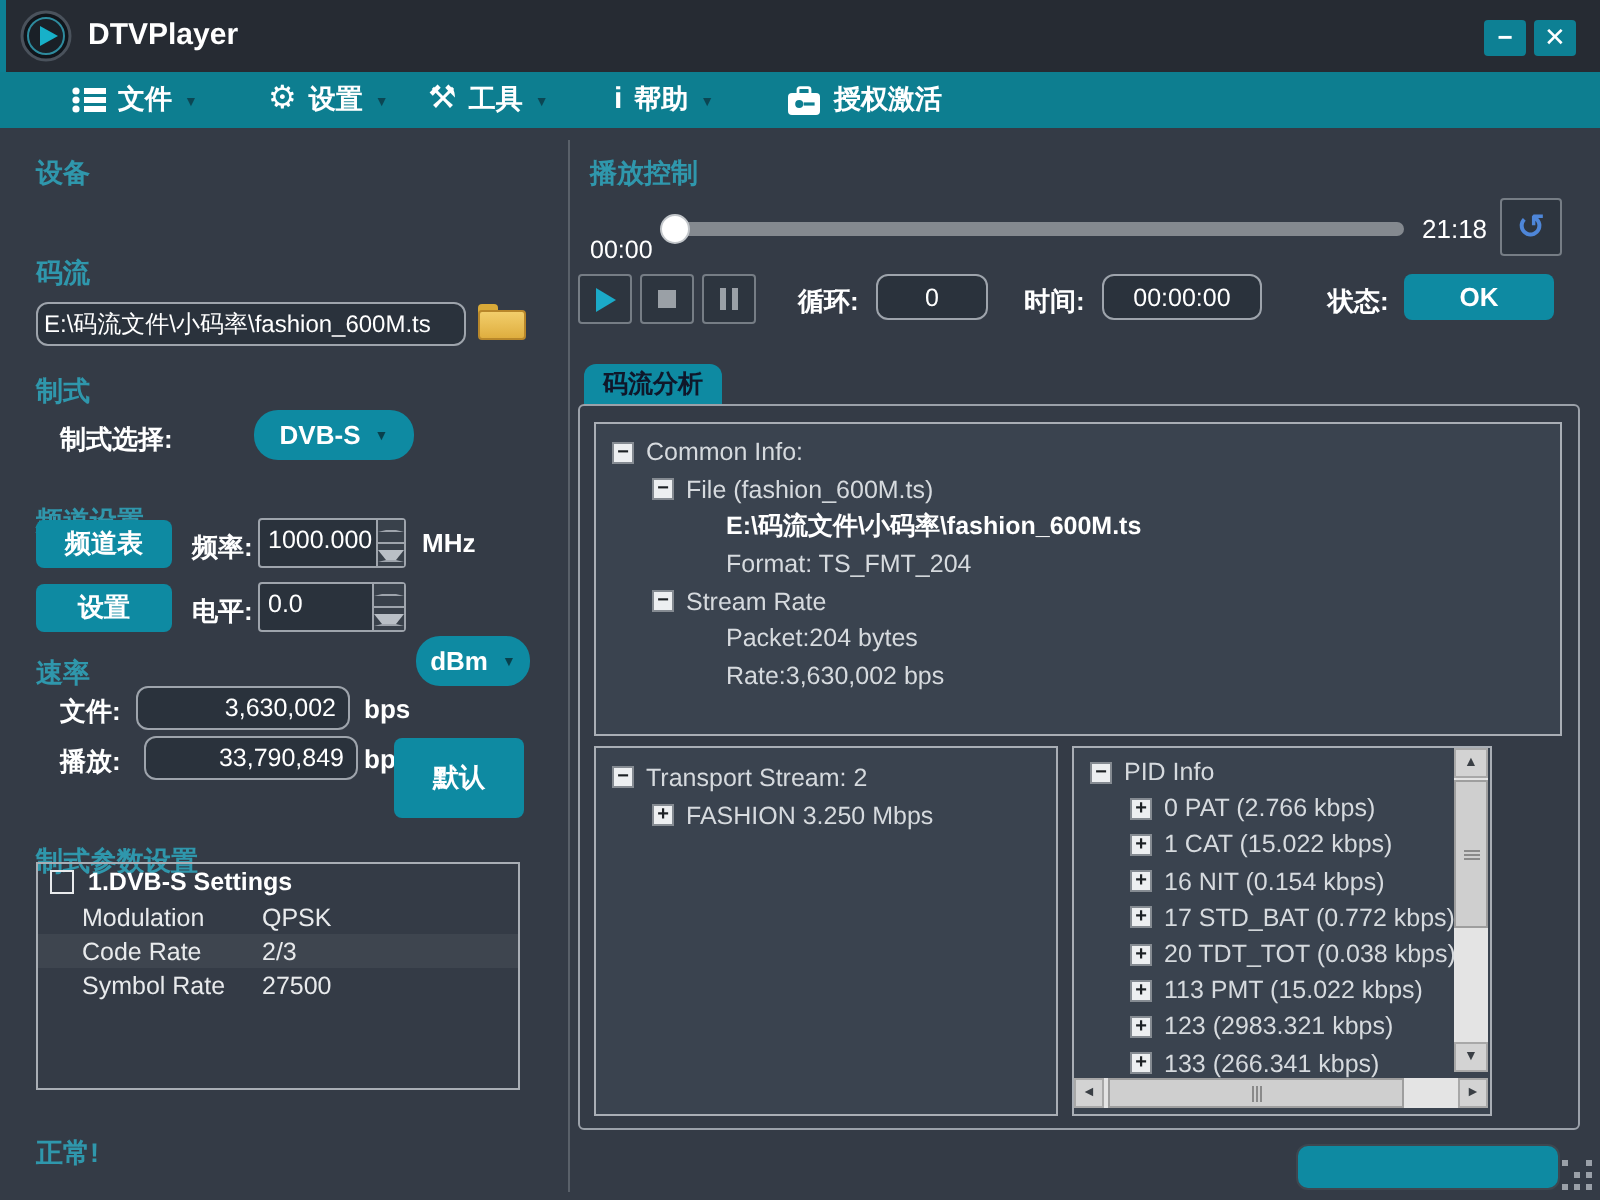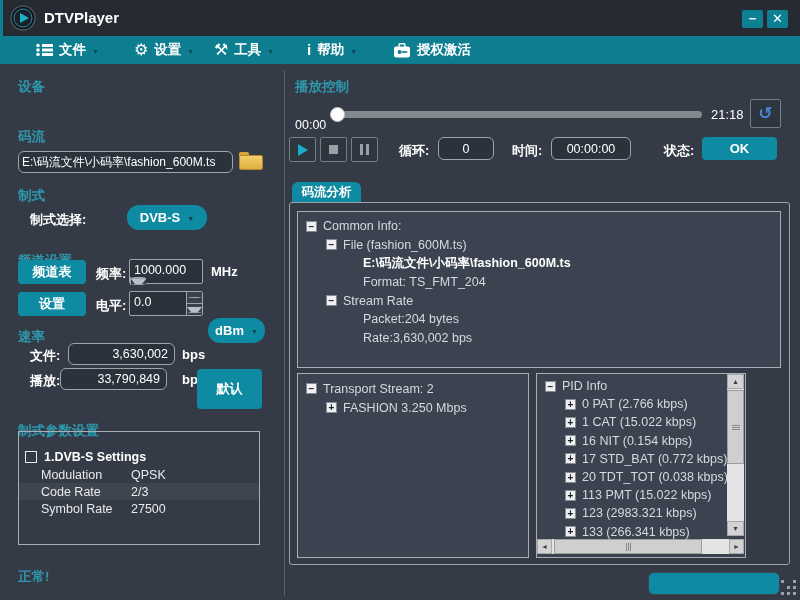--- a/index.html
+++ b/index.html
@@ -39,40 +39,40 @@
   .tri-up{width:0;height:0;border-left:4px solid transparent;border-right:4px solid transparent;border-bottom:5px solid #B9BfC6;}
   .tri-down{width:0;height:0;border-left:4px solid transparent;border-right:4px solid transparent;border-top:5px solid #B9BFC6;}
 
   
   .folder{position:absolute;width:24px;height:18px;cursor:default;}
   .folder .tab{position:absolute;left:0;top:0;width:10px;height:5px;background:#D8A938;border-radius:2px 2px 0 0;}
   .folder .body{position:absolute;left:0;top:3px;width:24px;height:15px;background:linear-gradient(#F2CE6B,#DFAE3F);border-radius:2px;border:1px solid #B8872A;box-sizing:border-box;}
 
   
   .params{position:absolute;border:1px solid #A9AEB5;box-sizing:border-box;}
-  .param-head{display:flex;align-items:center;gap:7px;height:18px;padding-left:6px;color:#fff;font-weight:bold;font-size:12.5px;margin-top:16px;}
+  .param-head{display:flex;align-items:center;gap:7px;height:18px;padding-left:6px;color:#fff;font-weight:bold;font-size:12.5px;}
   .checkbox{width:10px;height:10px;border:1px solid #E8EAEC;background:transparent;}
   .param-row{display:flex;height:17px;align-items:center;font-size:12.5px;color:#E8EAEC;}
   .param-row:nth-of-type(odd){background:rgba(255,255,255,.05);}
   .param-row .pname{width:90px;padding-left:22px;}
 
   
   .slider-track{position:absolute;background:#84898F;border-radius:3.5px;}
   .slider-thumb{position:absolute;width:15px;height:15px;border-radius:50%;background:#fff;border:1px solid #c2c6ca;box-sizing:border-box;}
   .tool-btn{position:absolute;width:27px;height:25px;background:#2D353F;border:1px solid #767D85;border-radius:2px;
             display:flex;align-items:center;justify-content:center;box-sizing:border-box;cursor:default;}
   .play-tri{width:0;height:0;border-top:6px solid transparent;border-bottom:6px solid transparent;border-left:10px solid #1BAAC8;}
   .stop-sq{width:9px;height:9px;background:#9AA0A6;}
   .pause-bars{display:flex;gap:3px;}
   .pause-bars div{width:3px;height:11px;background:#9AA0A6;}
   .loop-glyph{color:#4E86D8;font-weight:bold;font-size:17px;line-height:17px;}
 
   
   .groupbox{position:absolute;border:1px solid #9BA1A9;border-radius:3px;box-sizing:border-box;}
-  .tab{position:absolute;background:#0E8AA2;border-radius:6px 6px 0 0;color:#ffffff;font-weight:bold;font-size:12.5px;
+  .tab{position:absolute;background:#0E8AA2;border-radius:6px 6px 0 0;color:#0f172a;font-weight:bold;font-size:12.5px;
        display:flex;align-items:center;justify-content:center;}
   .tree-panel{position:absolute;background:#3A434F;border:1px solid #A9AEB5;box-sizing:border-box;overflow:hidden;}
   .tree-row{display:flex;align-items:center;gap:6px;font-size:12.5px;color:#D6DADE;white-space:nowrap;}
   .expander{width:11px;height:11px;min-width:11px;background:#EDEFF1;border:1px solid #858B92;color:#1d2125;
             font-size:10px;font-weight:bold;line-height:9px;text-align:center;box-sizing:border-box;}
   .expander.hide{visibility:hidden;}
   .bold{font-weight:bold;color:#fff;}
 
   
   .sb-v{position:absolute;background:#E4E4E4;}
@@ -156,21 +156,21 @@
   <div class="sec" style="left:18px;top:187px;">制式</div>
   <div class="lbl" style="left:30px;top:211px;">制式选择:</div>
   <div class="btn pill" style="left:127px;top:205px;width:80px;height:25px;">
     <span>DVB-S</span>
     <span class="menu-caret">▼</span>
   </div>
 
   <div class="sec" style="left:18px;top:252px;">频道设置</div>
   <div class="btn" style="left:18px;top:260px;width:68px;height:24px;">频道表</div>
   <div class="lbl" style="left:96px;top:265px;">频率:</div>
-  <div class="spin" style="left:129px;top:259px;width:74px;height:25px;flex-direction:column;">
+  <div class="spin" style="left:129px;top:259px;width:74px;height:25px;">
     <div class="val">1000.000</div>
     <div class="arrows">
       <div>
           <div class="tri-up"></div>
         </div>
       <div>
           <div class="tri-down"></div>
         </div>
     </div>
   </div>
@@ -192,21 +192,21 @@
   <div class="btn pill" style="left:208px;top:291px;width:57px;height:25px;margin-top:27px;">
     <span>dBm</span>
     <span class="menu-caret">▼</span>
   </div>
 
   <div class="sec" style="left:18px;top:328px;">速率</div>
   <div class="lbl" style="left:30px;top:347px;">文件:</div>
   <div class="box" style="left:68px;top:343px;width:107px;height:22px;justify-content:flex-end;padding-right:6px;">3,630,002</div>
   <div class="lbl" style="left:182px;top:347px;">bps</div>
   <div class="lbl" style="left:30px;top:372px;">播放:</div>
-  <div class="box" style="left:60px;top:368px;width:107px;height:22px;justify-content:flex-end;padding-right:6px;">33,790,849</div>
+  <div class="box" style="left:72px;top:368px;width:107px;height:22px;justify-content:flex-end;padding-right:6px;">33,790,849</div>
   <div class="lbl" style="left:182px;top:372px;">bps</div>
   <div class="btn" style="left:197px;top:369px;width:65px;height:40px;">默认</div>
 
   <div class="sec" style="left:18px;top:422px;">制式参数设置</div>
   <div class="params" style="left:18px;top:431px;width:242px;height:114px;">
 
     <div class="param-head">
       <span class="checkbox"></span>
       <span>1.DVB-S Settings</span>
     </div>

